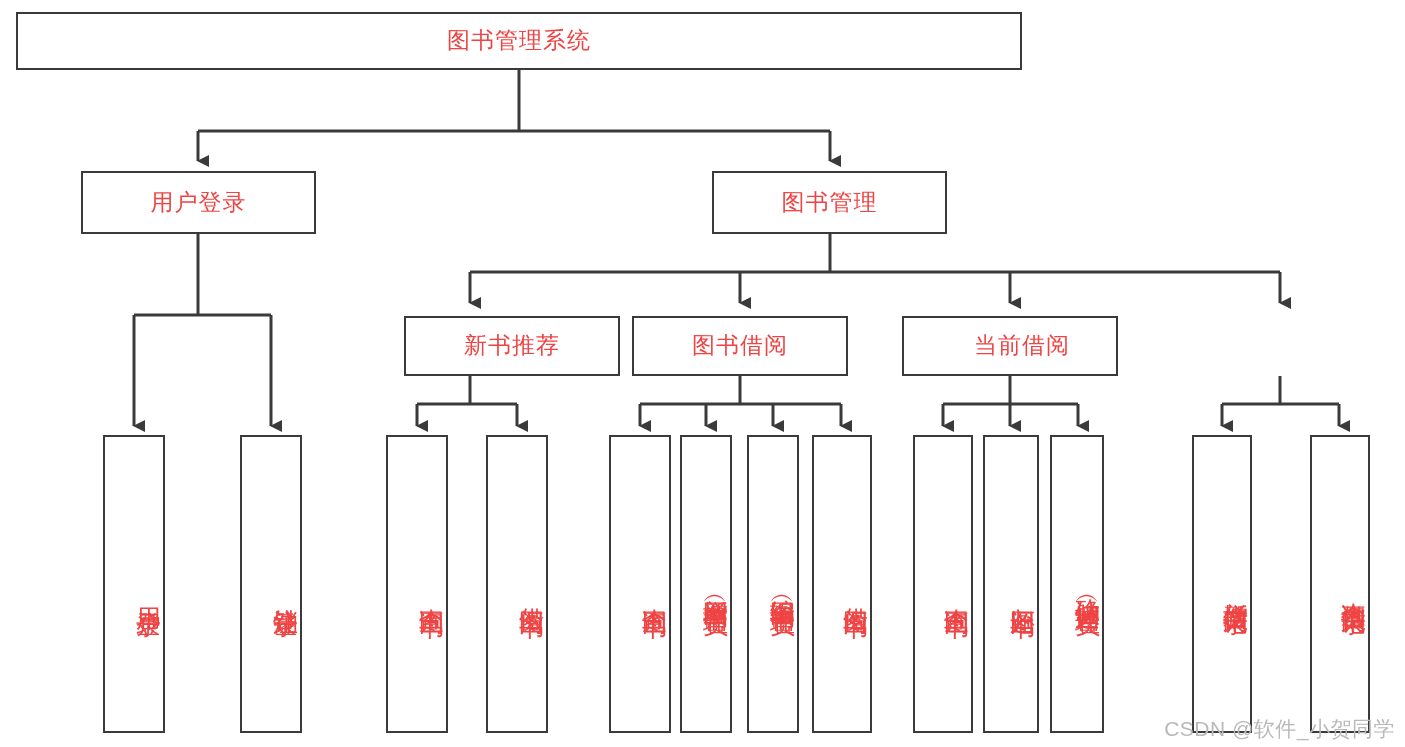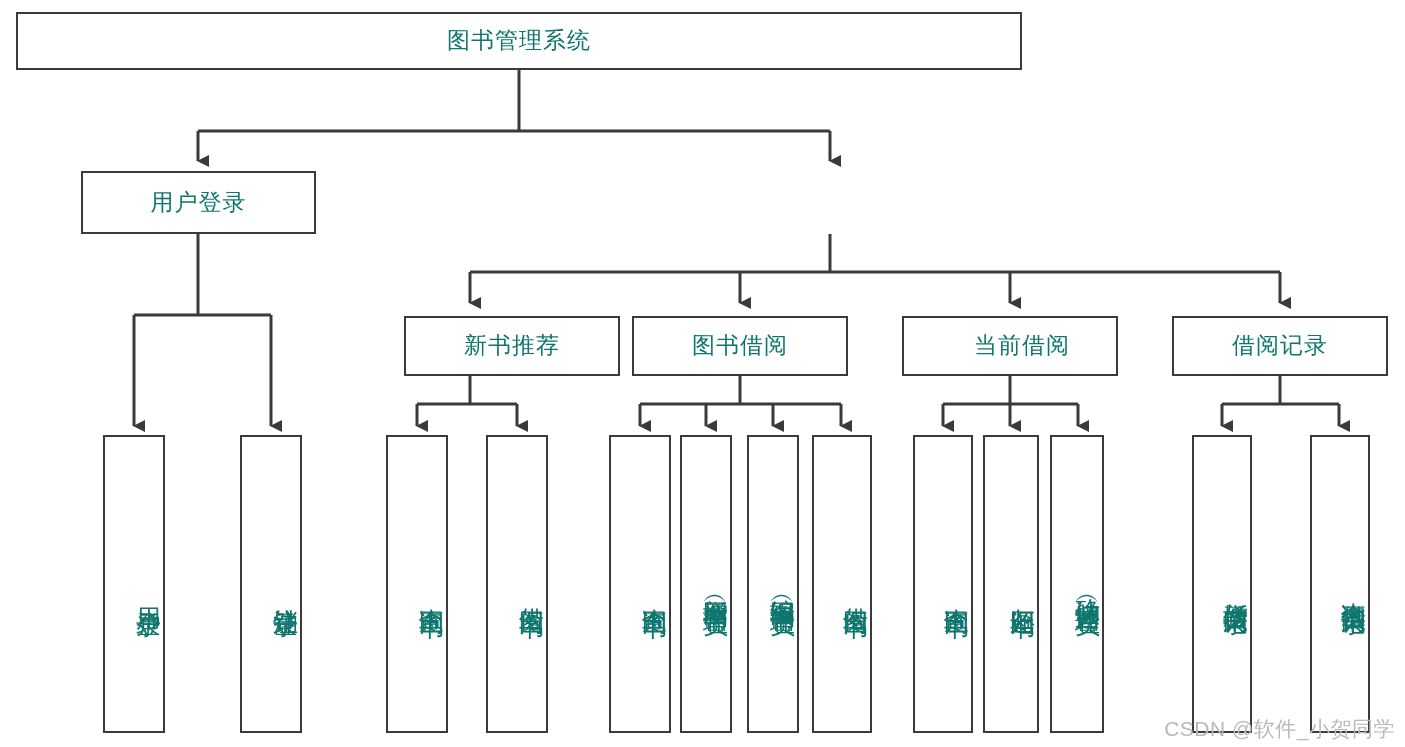--- a/index.html
+++ b/index.html
@@ -26,21 +26,21 @@
     pointer-events: none;
   }
   .node {
     position: absolute;
     box-sizing: border-box;
     border: 2.5px solid #3a3a3a;
     background: #ffffff;
     display: flex;
     align-items: center;
     justify-content: center;
-    color: #0f766e;
+    color: #ef4444;
     line-height: 1.18;
     text-align: center;
   }
   .node.horiz {
     font-size: 23px;
     letter-spacing: 1px;
   }
   .node.vert {
     writing-mode: vertical-rl;
     text-orientation: upright;
@@ -125,32 +125,32 @@
     </g>
   </svg>
 
   <div class="node horiz" style="left:16px; top:12px; width:1006px; height:58px;">
     <span class="node-label">图书管理系统</span>
   </div>
 
   <div class="node horiz" style="left:81px; top:171px; width:235px; height:63px;">
     <span class="node-label">用户登录</span>
   </div>
+  <div class="node horiz" style="left:712px; top:171px; width:235px; height:63px;">
+    <span class="node-label">图书管理</span>
+  </div>
 
   <div class="node horiz" style="left:362px; top:316px; width:216px; height:60px;margin-left:42px;">
     <span class="node-label">新书推荐</span>
   </div>
   <div class="node horiz" style="left:632px; top:316px; width:216px; height:60px;">
     <span class="node-label">图书借阅</span>
   </div>
   <div class="node horiz" style="left:902px; top:316px; width:216px; height:60px;padding-left:24px;">
     <span class="node-label">当前借阅</span>
-  </div>
-  <div class="node horiz" style="left:1172px; top:316px; width:216px; height:60px;">
-    <span class="node-label">借阅记录</span>
   </div>
 
   <div class="node vert" style="left:103px; top:435px; width:62px; height:298px;">
     <span class="node-label">用户登录</span>
   </div>
   <div class="node vert" style="left:240px; top:435px; width:62px; height:298px;">
     <span class="node-label">注销登录</span>
   </div>
 
   <div class="node vert" style="left:386px; top:435px; width:62px; height:298px;">

